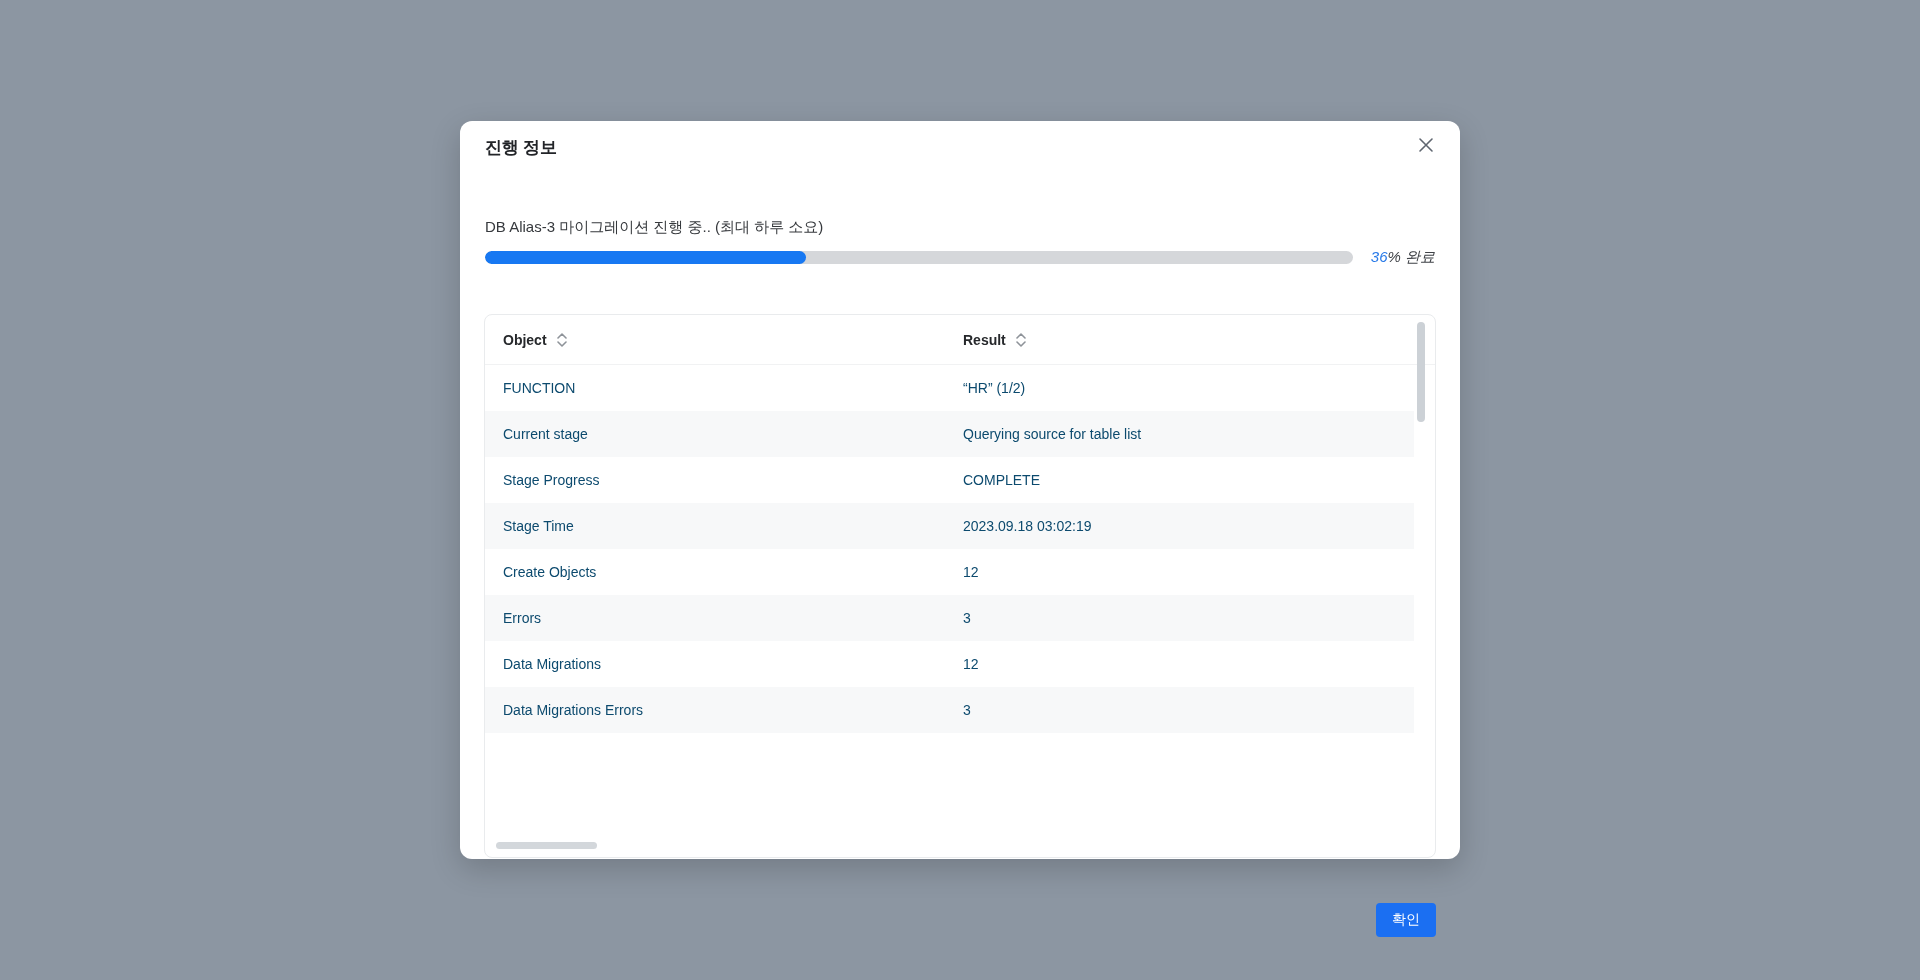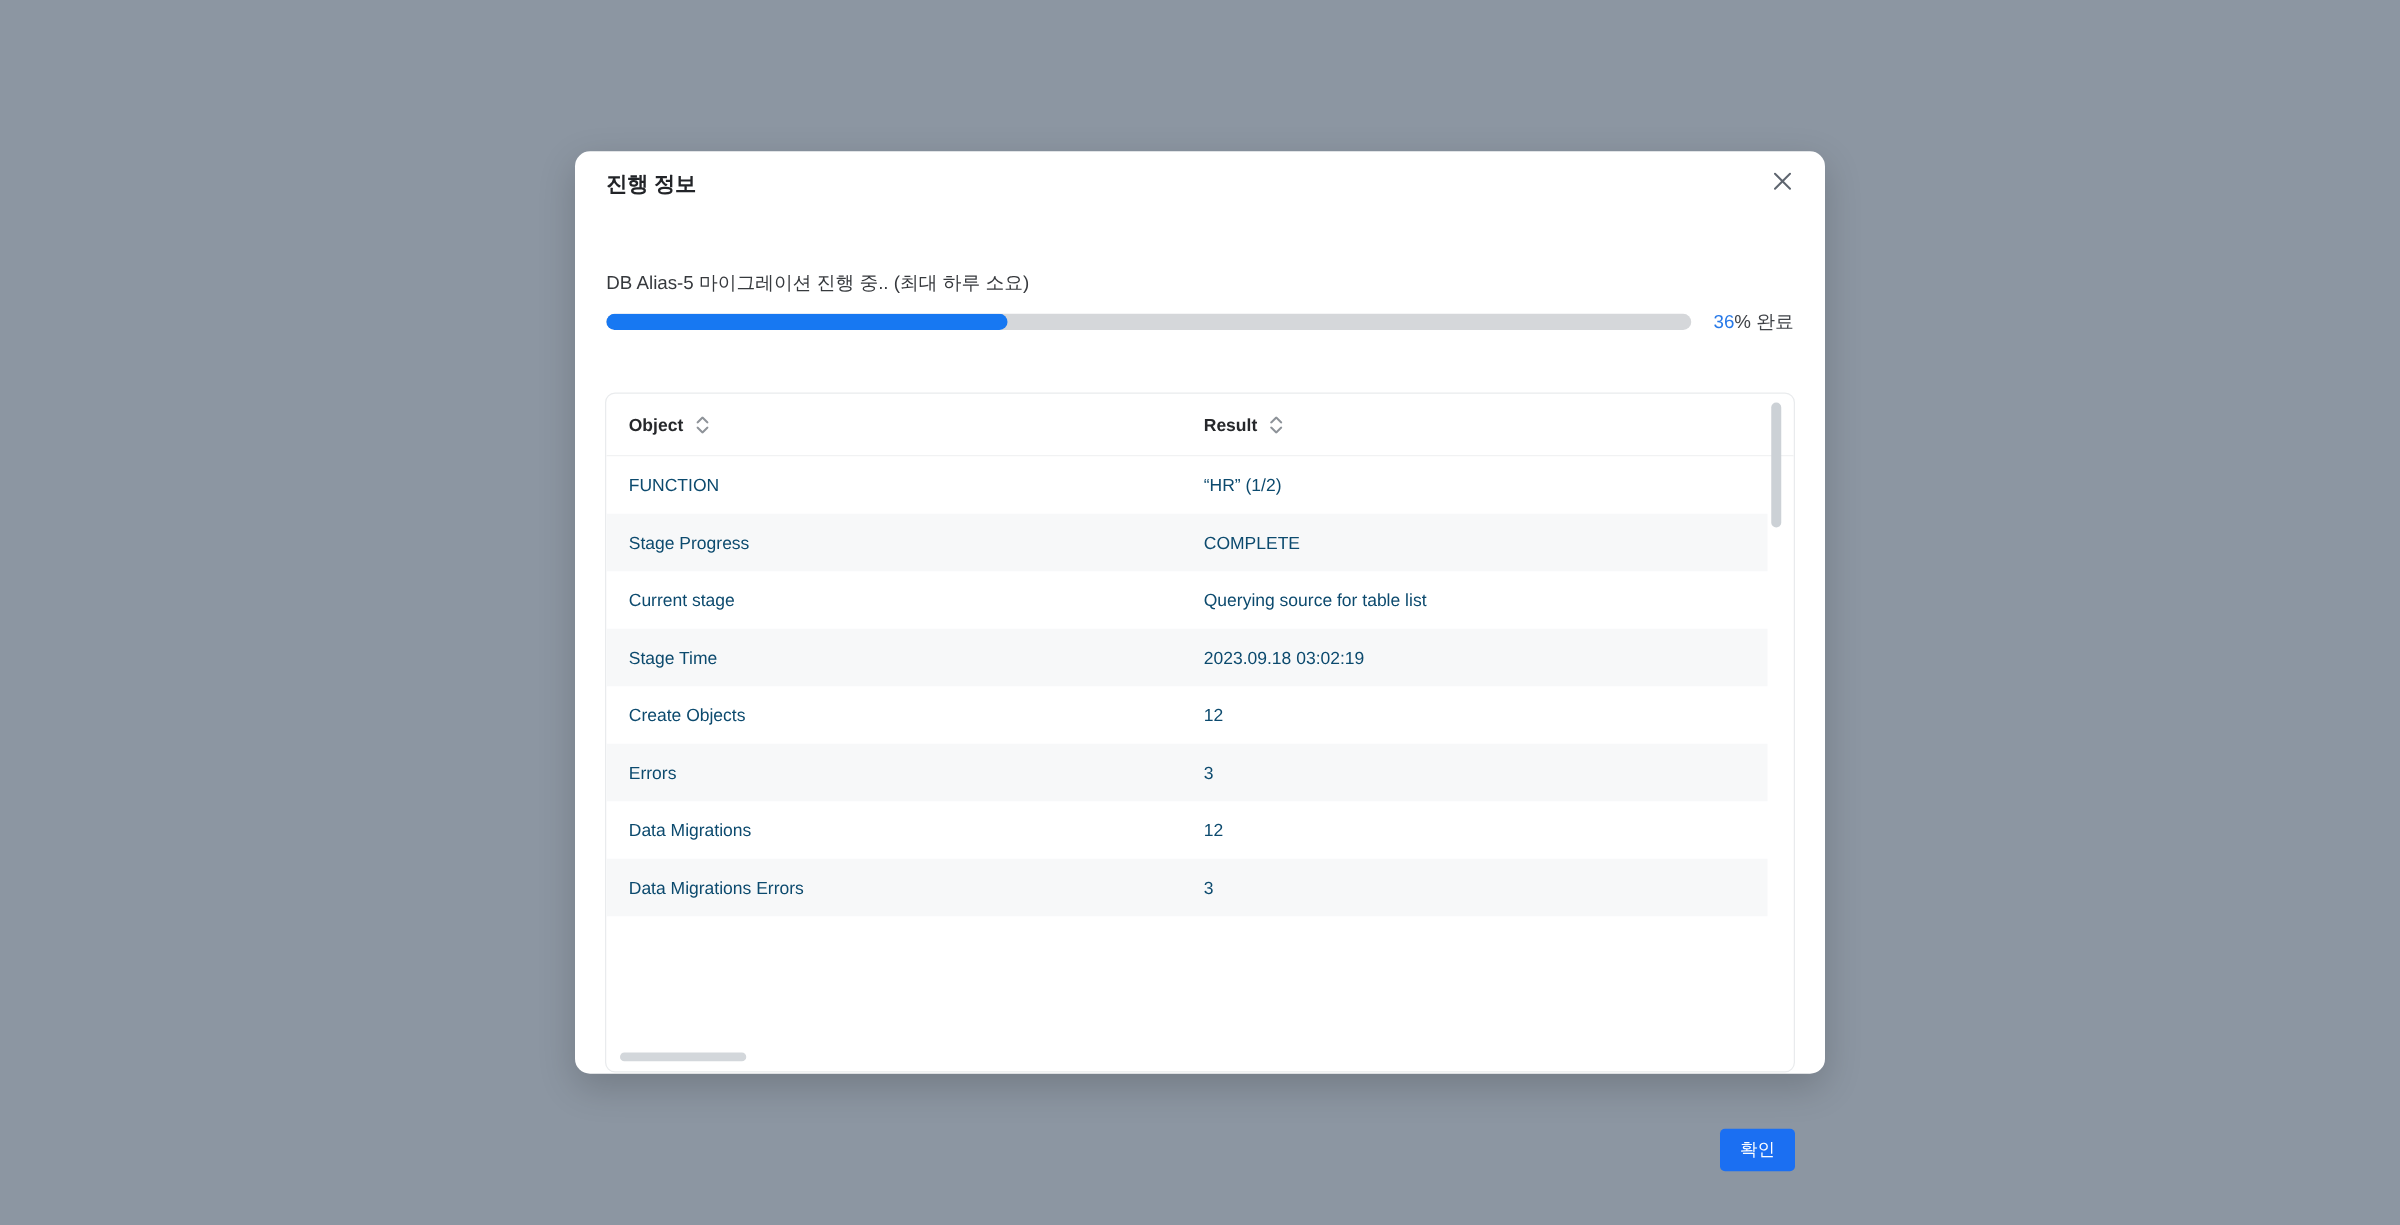--- a/index.html
+++ b/index.html
@@ -49,21 +49,21 @@
   .progress-track {
     flex: 1; height: 13px; border-radius: 7px;
     background: #d5d7da; overflow: hidden;
   }
   .progress-fill {
     height: 100%; border-radius: 7px;
     background: #1778f2; width: 0%;
   }
   .progress-percent {
     width: 82px; text-align: right;
-    font-size: 15px; color: #3f4247; white-space: nowrap;
+    font-size: 15px; color: #3f4247; white-space: nowrap; font-style: italic;
   }
   .progress-percent .num { color: #2779e8; }
 
   .table-wrap {
     margin-top: 47px;
     border: 1px solid #e9ebed;
     border-radius: 8px;
     height: 544px;
     position: relative;
     overflow: hidden;
@@ -122,21 +122,21 @@
       <button class="close-btn">
         <span>
           <svg width="18" height="18" viewBox="0 0 18 18">
             <path d="M3 3 L15 15 M15 3 L3 15" stroke="#5f6670" stroke-width="1.6" stroke-linecap="round" fill="none"></path>
           </svg>
         </span>
       </button>
     </div>
 
     <div class="progress-section">
-      <div class="progress-label">DB Alias-5 마이그레이션 진행 중.. (최대 하루 소요)</div>
+      <div class="progress-label">DB Alias-3 마이그레이션 진행 중.. (최대 하루 소요)</div>
       <div class="progress-row">
         <div class="progress-track">
           <div class="progress-fill" id="progress-fill" style="width: 37%;"></div>
         </div>
         <div class="progress-percent">
           <span class="num">36</span><span>% 완료</span>
         </div>
       </div>
     </div>
 
@@ -164,28 +164,28 @@
               </svg>
           </span>
         </div>
       </div>
       <div class="tbody" id="tbody">
           <div class="trow">
             <div class="td td-object">FUNCTION</div>
             <div class="td td-result">“HR” (1/2)</div>
           </div>
           <div class="trow">
+            <div class="td td-object">Current stage</div>
+            <div class="td td-result">Querying source for table list</div>
+          </div>
+          <div class="trow">
             <div class="td td-object">Stage Progress</div>
             <div class="td td-result">COMPLETE</div>
           </div>
           <div class="trow">
-            <div class="td td-object">Current stage</div>
-            <div class="td td-result">Querying source for table list</div>
-          </div>
-          <div class="trow">
             <div class="td td-object">Stage Time</div>
             <div class="td td-result">2023.09.18 03:02:19</div>
           </div>
           <div class="trow">
             <div class="td td-object">Create Objects</div>
             <div class="td td-result">12</div>
           </div>
           <div class="trow">
             <div class="td td-object">Errors</div>
             <div class="td td-result">3</div>

